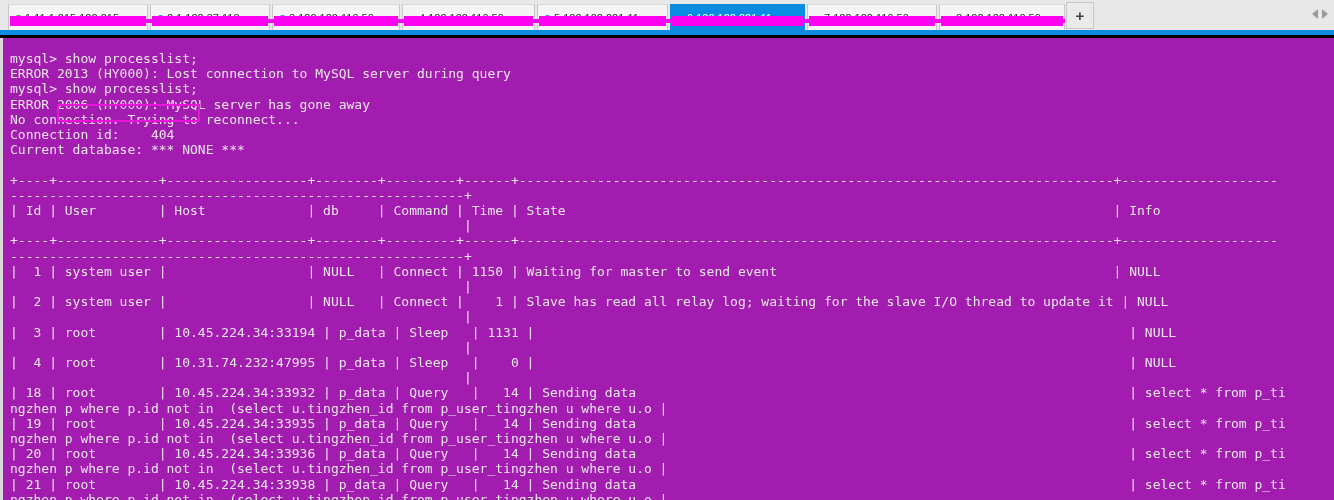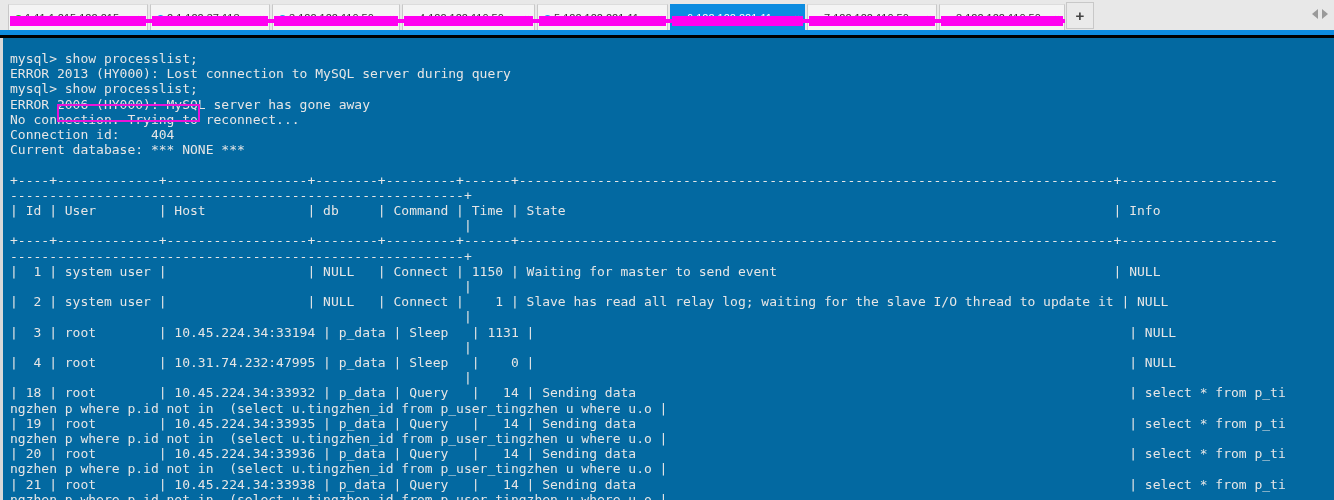--- a/index.html
+++ b/index.html
@@ -91,21 +91,21 @@
     position:absolute;left:0;top:30px;width:1334px;height:5px;
     background:#0c8ce0;
   }
   .blackgap{
     position:absolute;left:0;top:35px;width:1334px;height:3px;background:#000;
   }
 
   
   .term{
     position:absolute;left:0;top:38px;width:1334px;height:462px;
-    background:#0369a1;
+    background:#a21caf;
     overflow:hidden;
   }
   .leftrule{
     position:absolute;left:0;top:0;width:3px;height:462px;
     background:#d9d9d9;
   }
   .termtext{
     position:absolute;left:10px;top:0px;
     color:#e6e6e6;
     font-family:"DejaVu Sans Mono","Liberation Mono",monospace;

